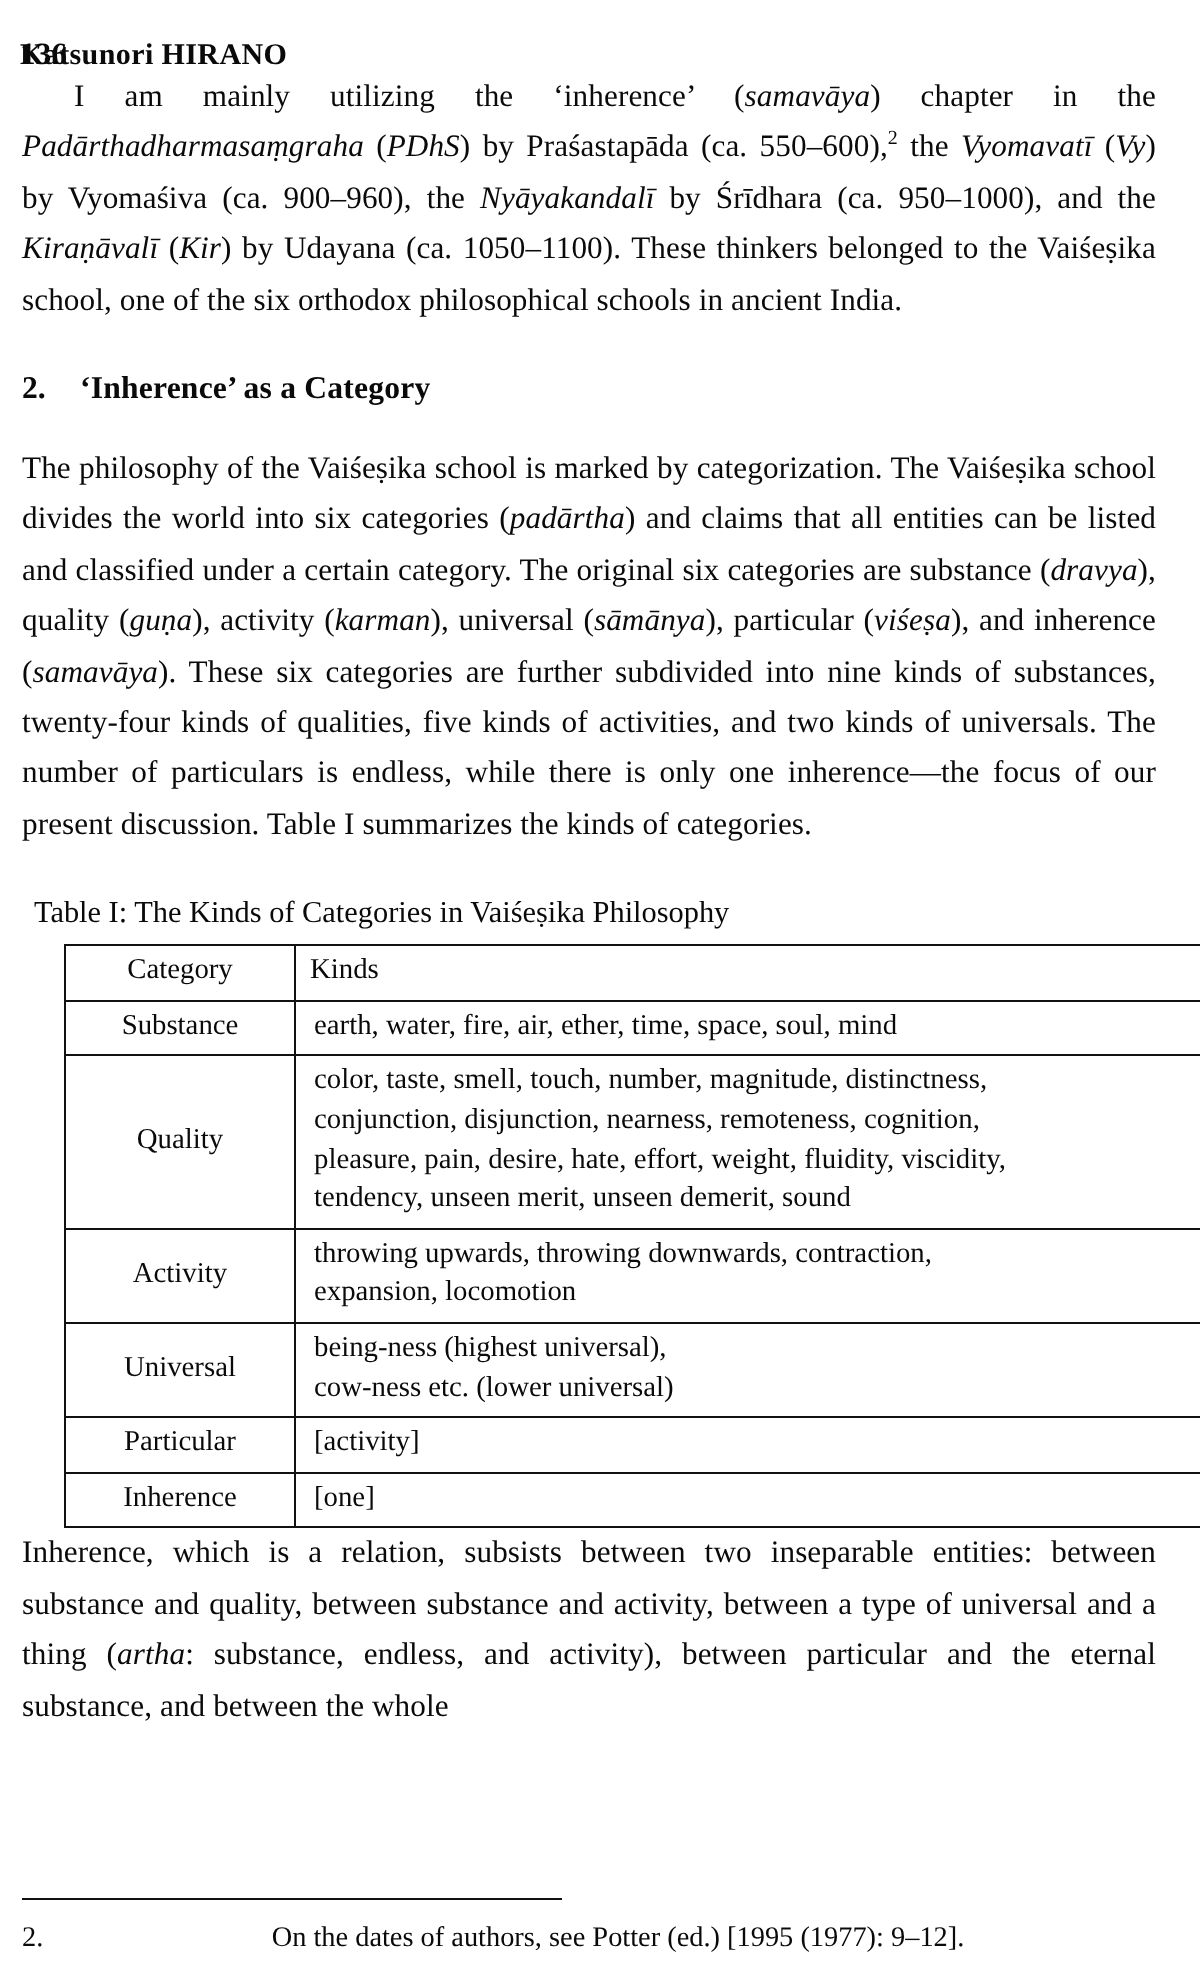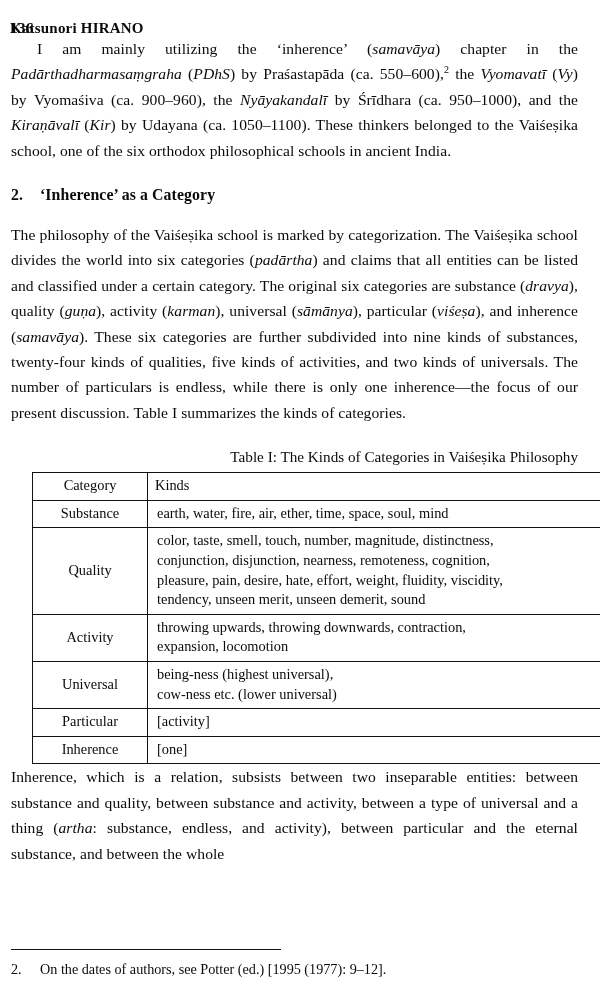--- a/index.html
+++ b/index.html
@@ -79,21 +79,21 @@
     font-weight: bold;
     font-size: 15.8px;
     line-height: 21px;
   }
   .section-num { width: 29px; flex: 0 0 29px; }
   .section-title { letter-spacing: 0.1px; }
 
   
   .table-wrap { margin-top: 22px; }
   .table-caption {
-    text-align: right;
+    text-align: left;
     font-size: 15.2px;
     line-height: 20px;
     margin: 0 0 5px 0;
     padding-left: 6px;
   }
   table.kinds {
     border-collapse: collapse;
     width: 600px;
     margin-left: 21px;
     table-layout: fixed;
@@ -136,21 +136,21 @@
     border-top: 1.5px solid #111;
     margin: 0 0 9px 0;
   }
   .footnote-item {
     display: flex;
     align-items: baseline;
     font-size: 14.2px;
     line-height: 20px;
   }
   .footnote-num { width: 29px; flex: 0 0 29px; }
-  .footnote-text { flex: 1 1 auto; }
+  .footnote-text { flex: 1 1 auto; text-align: center; }
 </style>
 </head>
 <body>
 
 <div id="page">
 
   <div class="running-head">
     <span class="folio">136</span>
     <span class="head-title">Katsunori HIRANO</span>
   </div>

